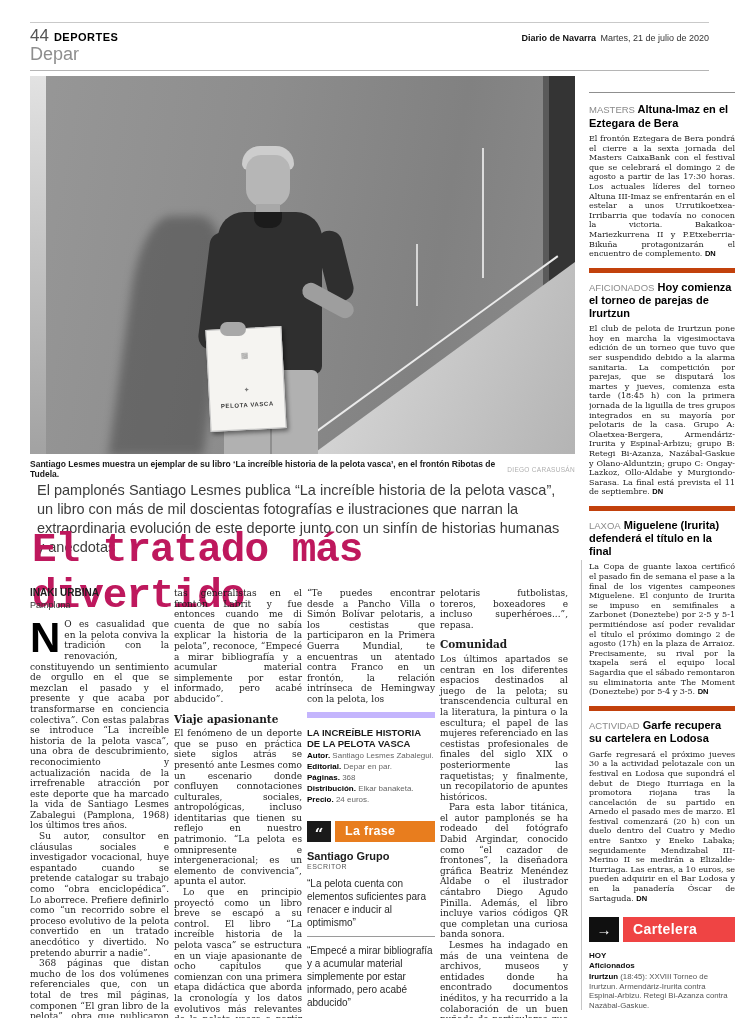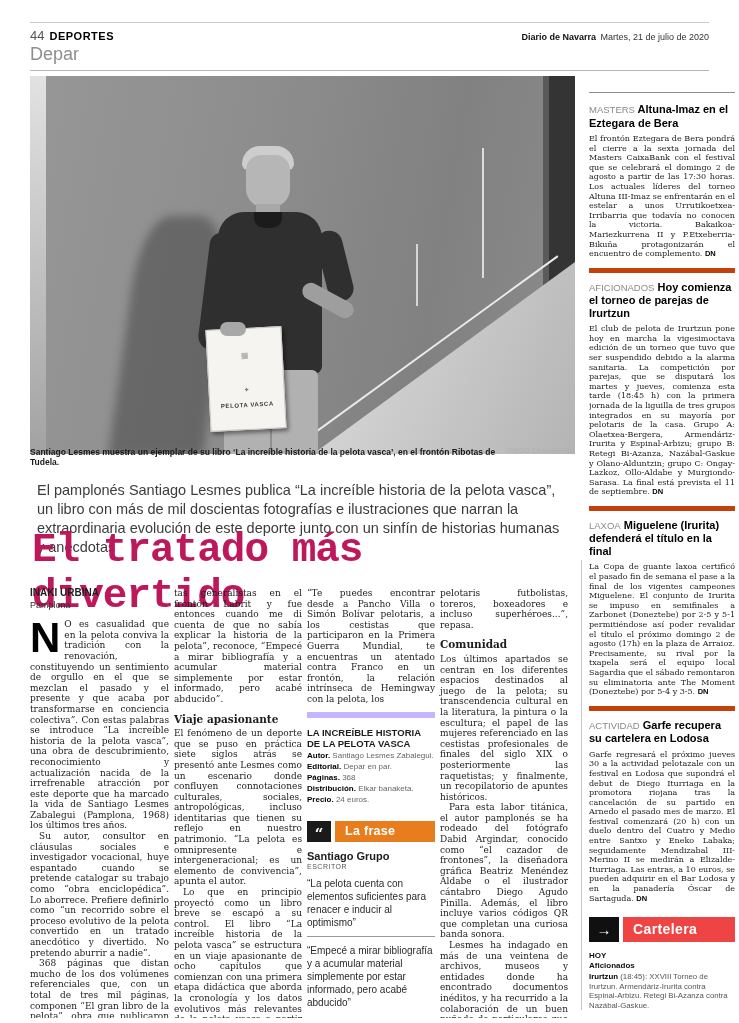--- a/index.html
+++ b/index.html
@@ -3,21 +3,21 @@
 <meta charset="utf-8">
 <style>
   html,body{margin:0;padding:0;}
   body{width:739px;height:1023px;background:#fff;position:relative;overflow:hidden;
        font-family:"Liberation Sans",sans-serif;color:#111;}
   .abs{position:absolute;}
 
   
   .top-rule{left:30px;right:30px;top:22px;border-top:1px solid #c9c9c9;}
   .hdr-row{left:30px;right:30px;top:26px;display:flex;justify-content:space-between;align-items:baseline;}
-  .page-num{font-size:13px;color:#555;margin-right:5px;}
+  .page-num{font-size:17px;color:#555;margin-right:5px;}
   .section-name{font-size:11px;font-weight:bold;letter-spacing:.5px;color:#000;}
   .paper-name{font-size:9px;font-weight:bold;color:#111;}
   .paper-date{font-size:9px;color:#333;font-weight:normal;}
   .kicker{left:30px;top:44px;font-size:18px;color:#8e8e8e;}
   .kicker-rule{left:30px;right:30px;top:70px;border-top:1px solid #b5b5b5;}
 
   
   .photo{left:30px;top:76px;width:545px;height:378px;overflow:hidden;
          background:linear-gradient(100deg,#979797 0%,#8d8d8d 40%,#818181 72%,#8c8c8c 100%);}
   .photo *{position:absolute;}
@@ -45,21 +45,21 @@
   .seam{left:90px;top:230px;width:2px;height:78px;background:#8f8f8f;}
   .hand{left:40px;top:176px;width:26px;height:14px;background:#a8a8a8;border-radius:8px;}
   .book{left:28px;top:182px;width:74px;height:100px;background:#f5f4f1;border:1px solid #c6c6c6;
         transform:rotate(-3deg);box-shadow:2px 3px 4px rgba(0,0,0,.45);text-align:center;}
   .book-mark{position:static!important;display:block;margin-top:22px;font-size:8px;color:#9a9a9a;}
   .book-title{position:static!important;display:block;margin-top:8px;font-size:6px;font-weight:bold;
               letter-spacing:.6px;color:#3a3a3a;font-family:"Liberation Sans",sans-serif;}
   .book-dot{position:static!important;display:block;margin-top:26px;font-size:7px;color:#777;}
 
   
-  .caption-row{left:30px;top:447px;width:545px;display:flex;justify-content:space-between;align-items:flex-start;}
+  .caption-row{left:30px;top:459px;width:545px;display:flex;justify-content:space-between;align-items:center;}
   .caption{font-size:8.5px;font-weight:bold;color:#1a1a1a;}
   .credit{font-size:6.5px;color:#b0b0b0;letter-spacing:.3px;white-space:nowrap;margin-left:8px;}
   .standfirst{left:37px;top:481px;width:528px;font-size:14.5px;line-height:19px;color:#3c3c3c;}
   .headline{left:32px;top:527px;width:545px;font-family:Liberation Mono, monospace;font-weight:bold;
             font-size:41px;letter-spacing:-1px;color:#be185d;}
 
   
   .cols{left:30px;top:588px;width:548px;height:430px;display:flex;gap:5px;overflow:hidden;}
   .col{font-family:"DejaVu Serif",serif;font-size:9px;line-height:10.6px;text-align:justify;color:#1c1c1c;}
   .col-1{width:139px;}.col-2{width:128px;}.col-3{width:128px;}.col-4{width:128px;}

